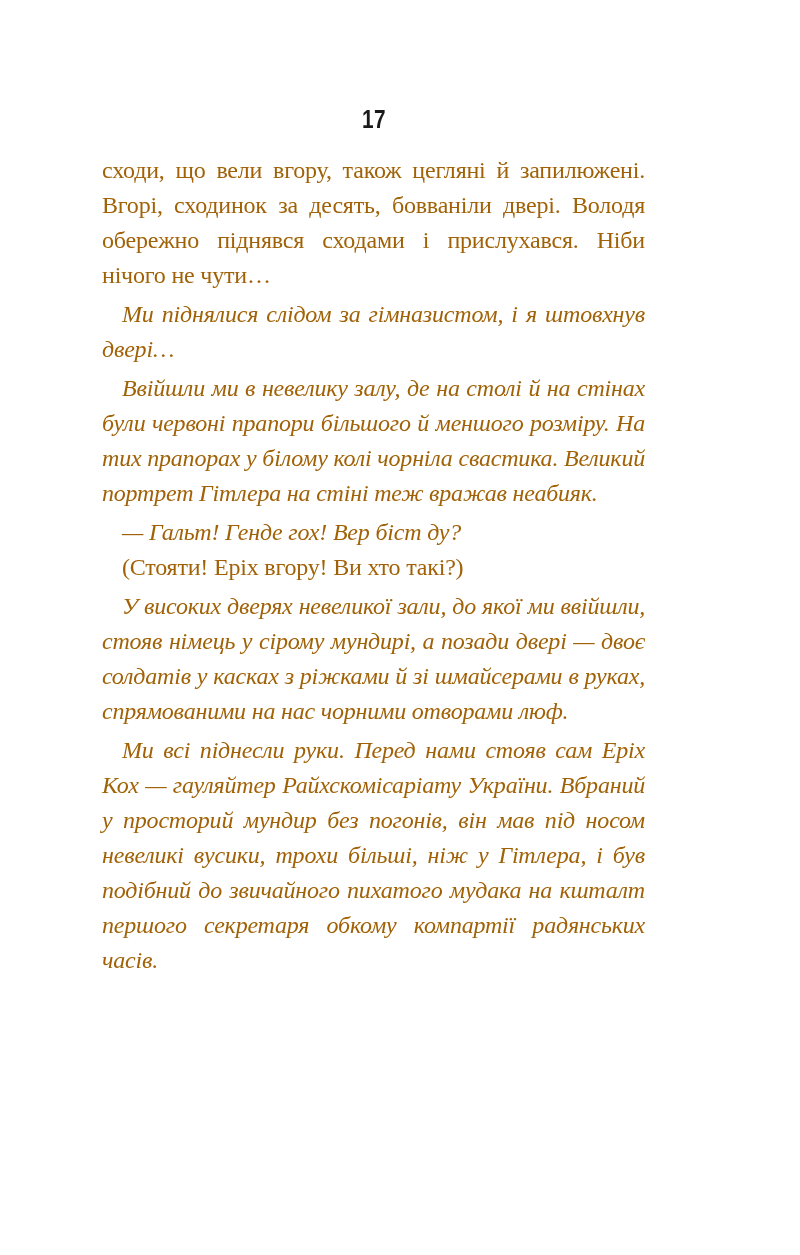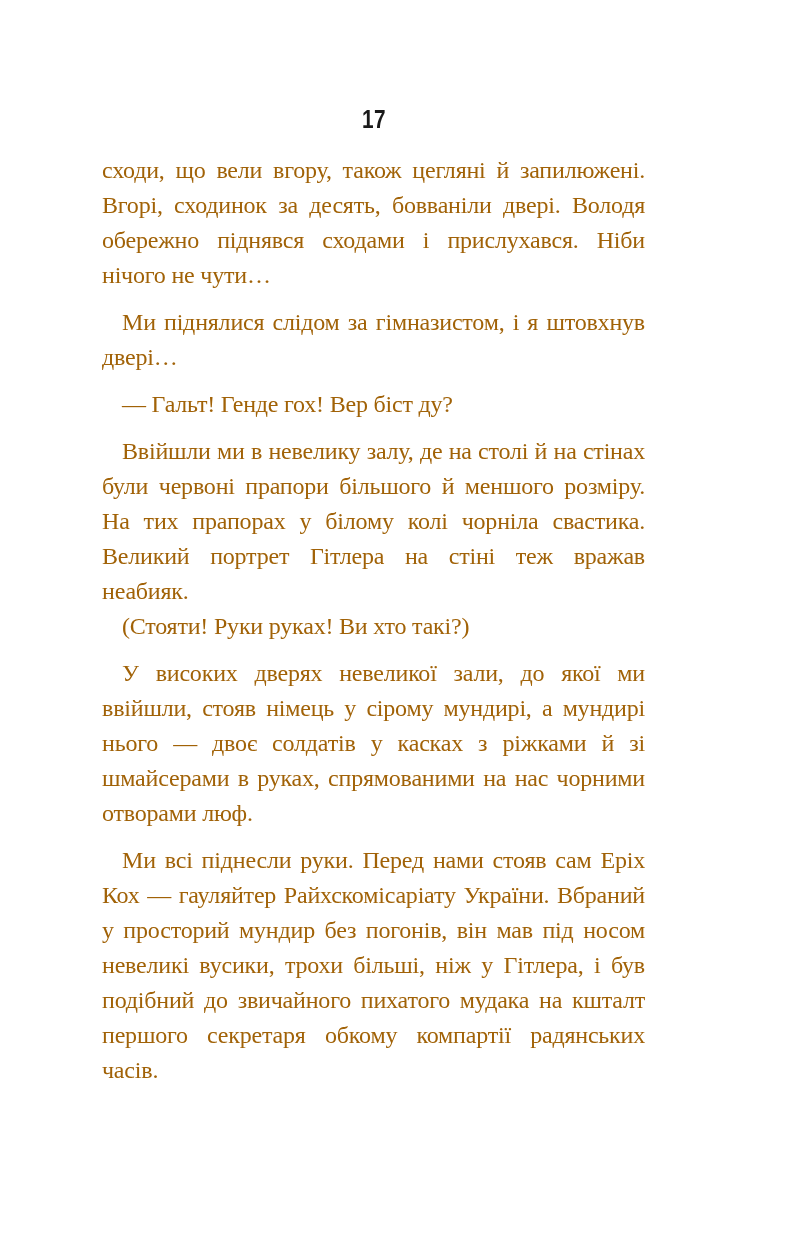--- a/index.html
+++ b/index.html
@@ -41,31 +41,31 @@
   .para {
     margin: 0;
     font-size: 24px;
     line-height: 35px;
     letter-spacing: -0.2px;
     color: #a16207;
     text-align: justify;
     hyphens: none;
   }
   .para.indent { text-indent: 20px; }
-  .para.gap    { margin-top: 12px; }
+  .para.gap    { margin-top: 4px; font-style: italic; }
 </style>
 </head>
 <body>
 
 <div class="book-page">
   <header class="folio">
     <span class="folio-num">17</span>
   </header>
   <main class="text-block" id="text-block">
       <p class="para">сходи, що вели вгору, також цегляні й запилюжені. Вгорі, сходинок за десять, бовваніли двері. Володя обережно піднявся сходами і прислухався. Ніби нічого не чути…</p>
       <p class="para indent gap">Ми піднялися слідом за гімназистом, і я штовхнув двері…</p>
+      <p class="para indent gap">Ввійшли ми в невелику залу, де на столі й на стінах були червоні прапори більшого й меншого розміру. На тих прапорах у білому колі чорніла свастика. Великий портрет Гітлера на стіні теж вражав неабияк.</p>
       <p class="para indent gap">— Гальт! Генде гох! Вер біст ду?</p>
-      <p class="para indent gap">Ввійшли ми в невелику залу, де на столі й на стінах були червоні прапори більшого й меншого розміру. На тих прапорах у білому колі чорніла свастика. Великий портрет Гітлера на стіні теж вражав неабияк.</p>
-      <p class="para indent">(Стояти! Руки руках! Ви хто такі?)</p>
-      <p class="para indent gap">У високих дверях невеликої зали, до якої ми ввійшли, стояв німець у сірому мундирі, а мундирі нього — двоє солдатів у касках з ріжками й зі шмайсерами в руках, спрямованими на нас чорними отворами люф.</p>
+      <p class="para indent">(Стояти! Еріх вгору! Ви хто такі?)</p>
+      <p class="para indent gap">У високих дверях невеликої зали, до якої ми ввійшли, стояв німець у сірому мундирі, а позади двері — двоє солдатів у касках з ріжками й зі шмайсерами в руках, спрямованими на нас чорними отворами люф.</p>
       <p class="para indent gap">Ми всі піднесли руки. Перед нами стояв сам Еріх Кох — гауляйтер Райхскомісаріату України. Вбраний у просторий мундир без погонів, він мав під носом невеликі вусики, трохи більші, ніж у Гітлера, і був подібний до звичайного пихатого мудака на кшталт першого секретаря обкому компартії радянських часів.</p>
     </main>
 </div>
 
 </body></html>

